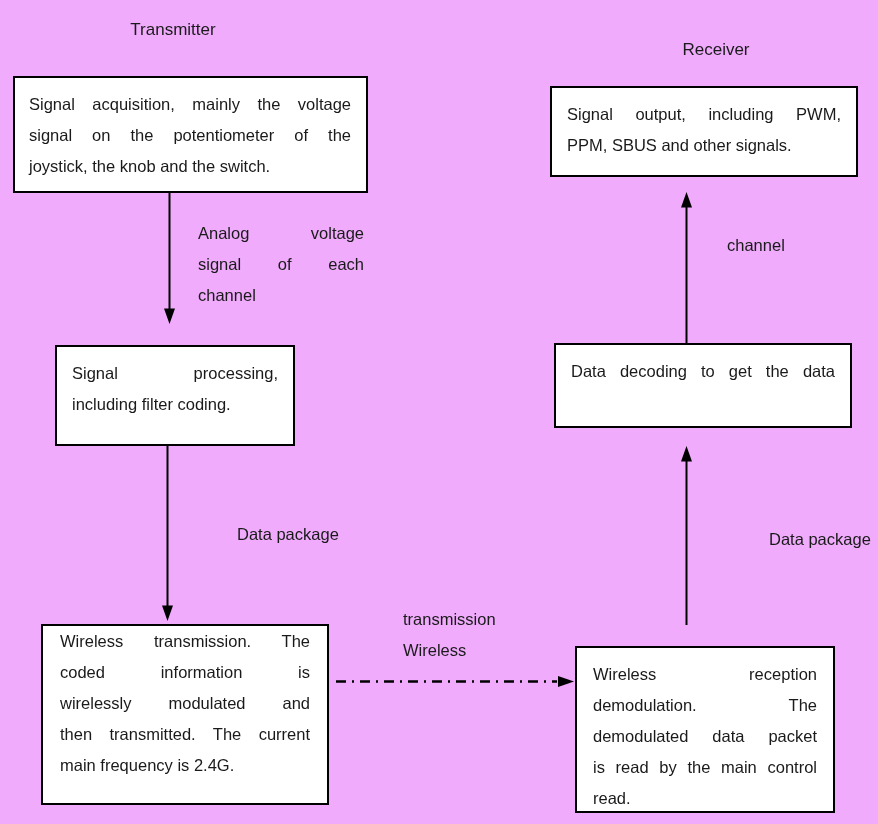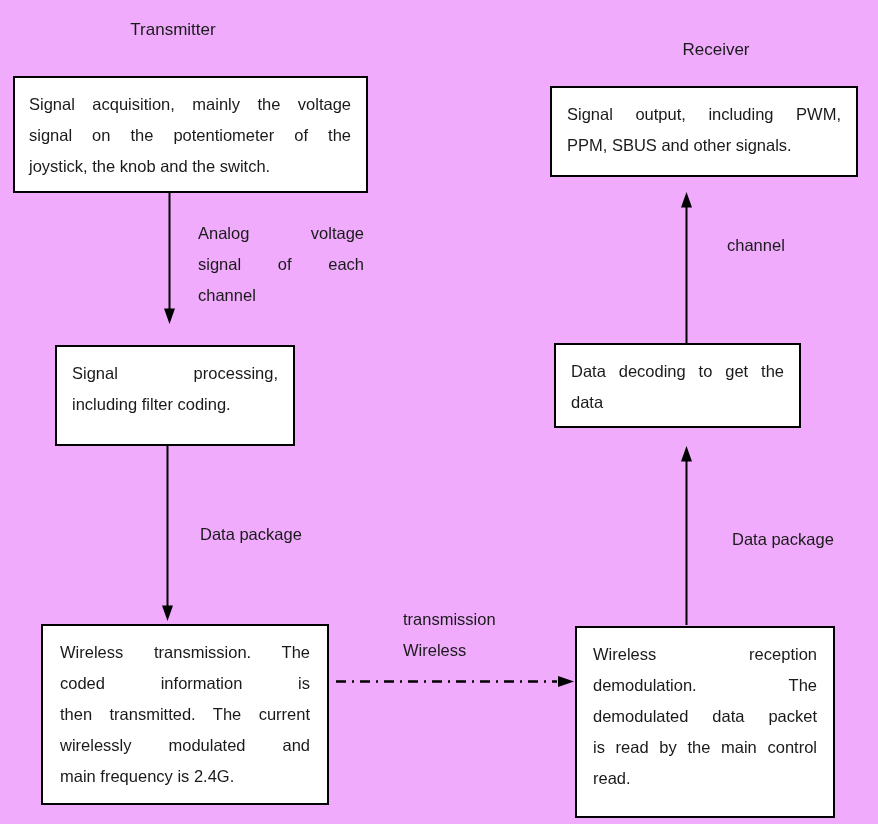--- a/index.html
+++ b/index.html
@@ -33,21 +33,21 @@
   }
   .label {
     position: absolute;
     font-size: 16.5px;
     line-height: 31px;
   }
   
   .jl { text-align: justify; text-align-last: justify; }
   
   .ll { text-align: center; text-align-last: left; }
-  .nowrap { white-space: nowrap; }
+  .nowrap { white-space: nowrap; margin-left: 37px; }
   #arrow-layer {
     position: absolute;
     left: 0; top: 0;
     width: 878px; height: 824px;
     pointer-events: none;
   }
 </style>
 </head>
 <body>
 
@@ -60,38 +60,38 @@
     <div class="jl">Signal acquisition, mainly the voltage</div>
     <div class="jl">signal on the potentiometer of the</div>
     <div class="ll">joystick, the knob and the switch.</div>
   </div>
 
   <div class="box" style="left:55px; top:345px; width:240px; height:101px;">
     <div class="jl">Signal processing,</div>
     <div class="ll">including filter coding.</div>
   </div>
 
-  <div class="box" style="left:41px; top:624px; width:288px; height:181px; padding:11px 17px;">
+  <div class="box" style="left:41px; top:624px; width:288px; height:181px; padding:0 17px;">
     <div class="jl">Wireless transmission. The</div>
     <div class="jl">coded information is</div>
+    <div class="jl">wirelessly modulated and</div>
     <div class="jl">then transmitted. The current</div>
-    <div class="jl">wirelessly modulated and</div>
     <div class="ll">main frequency is 2.4G.</div>
   </div>
 
   <div class="box" style="left:550px; top:86px; width:308px; height:91px;">
     <div class="jl">Signal output, including PWM,</div>
     <div class="ll">PPM, SBUS and other signals.</div>
   </div>
 
-  <div class="box" style="left:554px; top:343px; width:247px; height:85px;">
+  <div class="box" style="left:554px; top:343px; width:298px; height:85px;">
     <div class="jl">Data decoding to get the data</div>
   </div>
 
-  <div class="box" style="left:575px; top:626px; width:260px; height:192px; padding:11px 16px;">
+  <div class="box" style="left:575px; top:646px; width:260px; height:167px; padding:11px 16px;">
     <div class="jl">Wireless reception</div>
     <div class="jl">demodulation. The</div>
     <div class="jl">demodulated data packet</div>
     <div class="jl">is read by the main control</div>
     <div class="ll">read.</div>
   </div>
 
   <div class="label" style="left:198px; top:218px; width:166px;">
     <div class="jl">Analog voltage</div>
     <div class="jl">signal of each</div>

